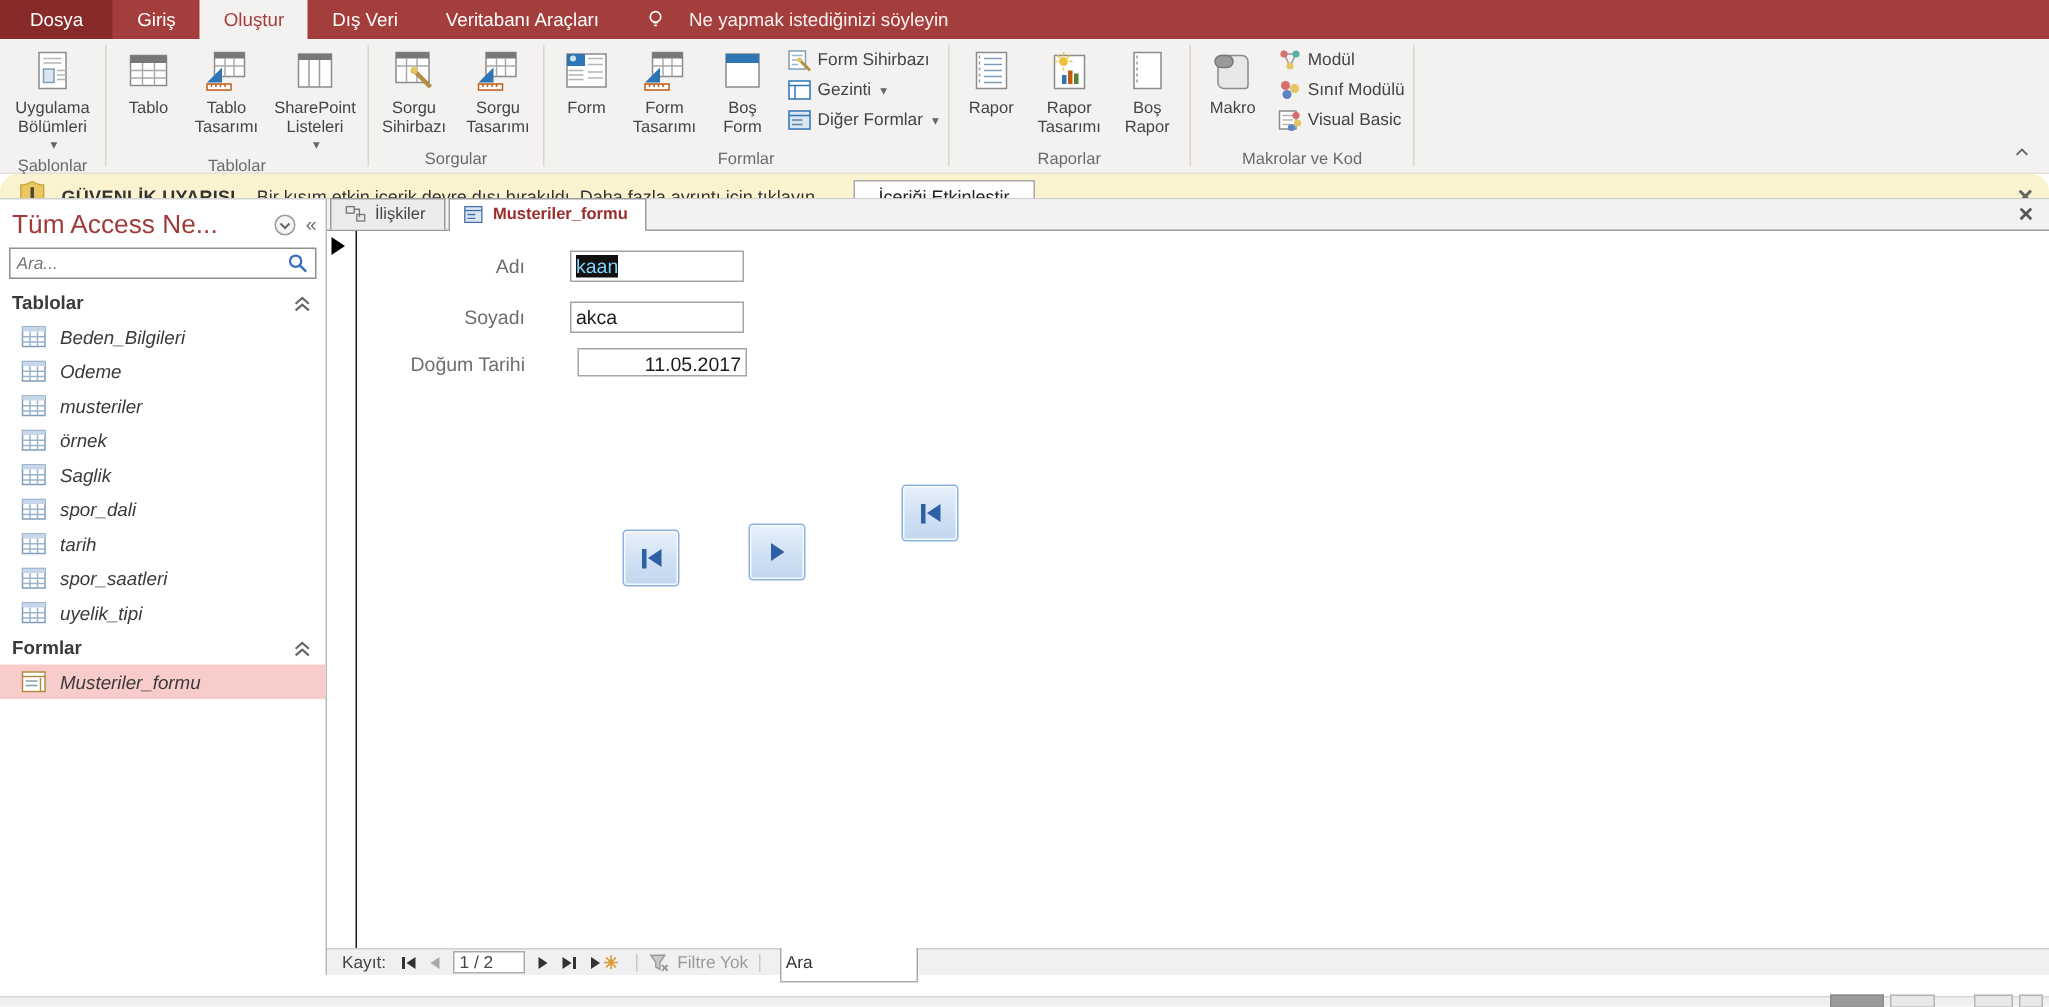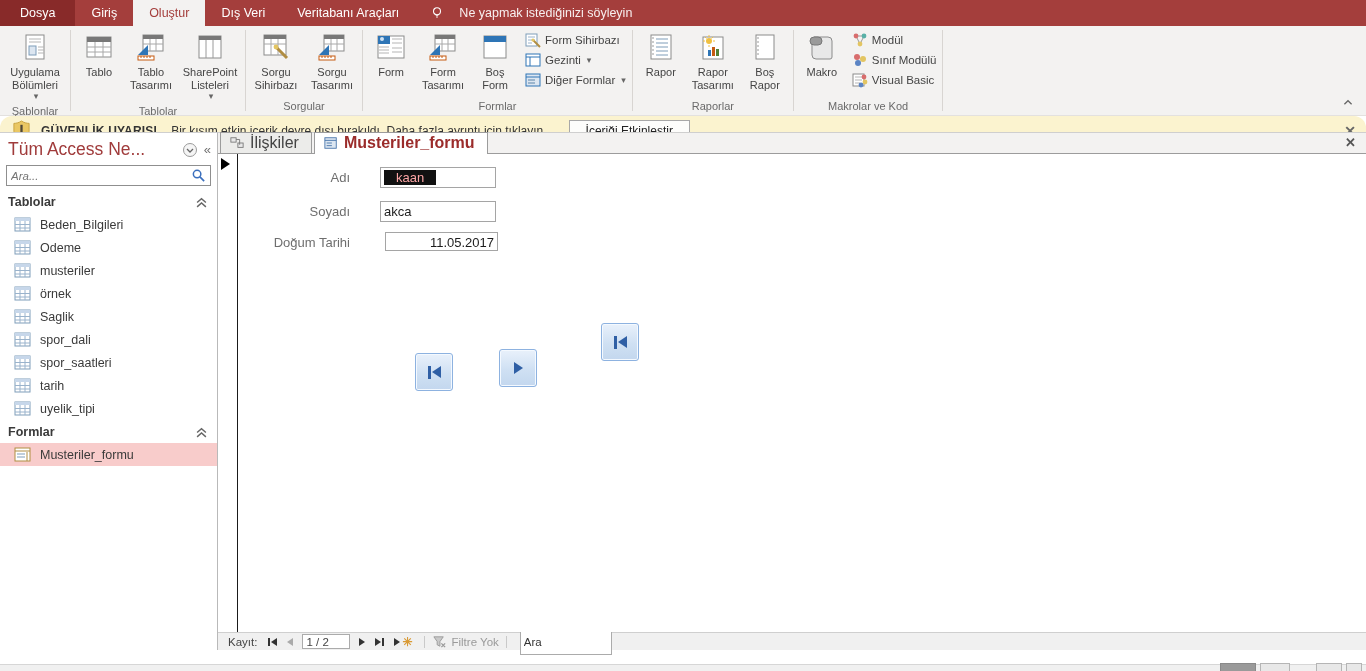--- a/index.html
+++ b/index.html
@@ -40,38 +40,38 @@
 
   
   #sidebar { width:218px; background:#fff; border-right:1px solid #b9b9b9; border-top:1px solid #cfcfcf; display:flex; flex-direction:column; }
   #nav-header { display:flex; align-items:center; padding:6px 6px 4px 8px; }
   #nav-title { color:#a03b3b; font-size:17.5px; flex:1; white-space:nowrap; overflow:hidden; }
   .nav-hdr-ctl { color:#707070; font-size:13px; margin-left:6px; }
   #nav-search { margin:1px 6px 4px 6px; border:1px solid #8f8f8f; height:21px; display:flex; align-items:center; padding:0 4px; }
   #nav-search input { border:0; outline:0; flex:1; font-size:11.5px; font-style:italic; color:#555; font-family:inherit; }
   .navsec { display:flex; align-items:center; font-weight:bold; font-size:12.5px; color:#3a3a3a; padding:5px 10px 4px 8px; }
   .navsec .chev { margin-left:auto; color:#666; }
-  .navitem { display:flex; align-items:center; gap:9px; padding:4px 4px 4px 14px; font-size:12.5px; color:#3a3a3a; }
+  .navitem { display:flex; align-items:center; gap:9px; padding:4px 4px 4px 14px; font-size:12.5px; color:#3a3a3a;font-style:italic; }
   .navitem .i16 { width:17px; height:15px; flex:none; }
   .navitem.sel { background:#f8cccb; }
 
   
   #content { flex:1; display:flex; flex-direction:column; border-top:1px solid #cfcfcf; background:#fff; position:relative; }
   #tabbar { height:21px; background:#f3f2f1; display:flex; align-items:flex-end; border-bottom:1px solid #9c9c9c; position:relative; }
-  .dtab { display:flex; align-items:center; gap:5px; font-size:16px; color:#444; padding:2px 12px 3px 8px; border:1px solid #9c9c9c; border-bottom:none; background:#ececea; margin-left:2px; height:21px; }
+  .dtab { display:flex; align-items:center; gap:5px; font-size:11px; color:#444; padding:2px 12px 3px 8px; border:1px solid #9c9c9c; border-bottom:none; background:#ececea; margin-left:2px; height:21px; }
   .dtab.active { background:#fff; color:#9b2c2b; font-weight:bold; margin-bottom:-1px; height:22px; }
   #tab-close { position:absolute; right:10px; bottom:3px; color:#555; font-size:13px; font-weight:bold; }
   .i16t { width:16px; height:14px; }
 
   #formarea { flex:1; position:relative; background:#fff; overflow:hidden; }
   #rec-selector-triangle { position:absolute; left:3px; top:4px; width:0; height:0; border-left:9px solid #000; border-top:6px solid transparent; border-bottom:6px solid transparent; }
   #form-left-line { position:absolute; left:19px; top:0; bottom:0; width:1px; background:#1a1a1a; }
   .flabel { position:absolute; width:120px; left:12px; text-align:right; font-size:13px; color:#6e6e6e; }
   .tbox { position:absolute; left:162px; width:116px; height:21px; border:1px solid #a5a5a5; background:#fff; font-size:13px; color:#1c1c1c; padding:2px 3px; white-space:nowrap; overflow:hidden; }
-  .tbox .seltext { background:#111; color:#fca5a5; padding:0 12px; }
+  .tbox .seltext { background:#111; color:#7dd3fc; padding:0 0; }
   .navbtn { position:absolute; width:38px; height:38px; border:1px solid #8db2e0; border-radius:3px; background:linear-gradient(#e9f1fb,#cfe0f3 55%,#c3d7ee); box-shadow:inset 0 0 0 1px #f4f9ff; display:flex; align-items:center; justify-content:center; gap:1px; }
   .tri-r { width:0; height:0; border-left:9px solid #2f5fa5; border-top:6px solid transparent; border-bottom:6px solid transparent; }
   .tri-l { width:0; height:0; border-right:9px solid #2f5fa5; border-top:6px solid transparent; border-bottom:6px solid transparent; }
   .vbar { width:3px; height:13px; background:#2f5fa5; }
 
   
   #recnav { height:18px; background:#f0f0f0; border-top:1px solid #cfcfcf; display:flex; align-items:center; font-size:11.5px; color:#444; }
   #recnav .lbl { margin:0 6px 0 10px; }
   .rn-ico { display:flex; align-items:center; margin:0 5px; gap:1px; }
   .rn-tri-r { width:0; height:0; border-left:6px solid #333; border-top:4px solid transparent; border-bottom:4px solid transparent; }
@@ -498,27 +498,27 @@
     <div class="navitem">
       <svg class="i16">
           <use href="#s-tbl16"></use>
         </svg>
       <span>spor_dali</span>
     </div>
     <div class="navitem">
       <svg class="i16">
           <use href="#s-tbl16"></use>
         </svg>
+      <span>tarih</span>
+    </div>
+    <div class="navitem">
+      <svg class="i16">
+          <use href="#s-tbl16"></use>
+        </svg>
       <span>spor_saatleri</span>
-    </div>
-    <div class="navitem">
-      <svg class="i16">
-          <use href="#s-tbl16"></use>
-        </svg>
-      <span>tarih</span>
     </div>
     <div class="navitem">
       <svg class="i16">
           <use href="#s-tbl16"></use>
         </svg>
       <span>uyelik_tipi</span>
     </div>
 
     <div class="navsec">
       <span>Formlar</span>

